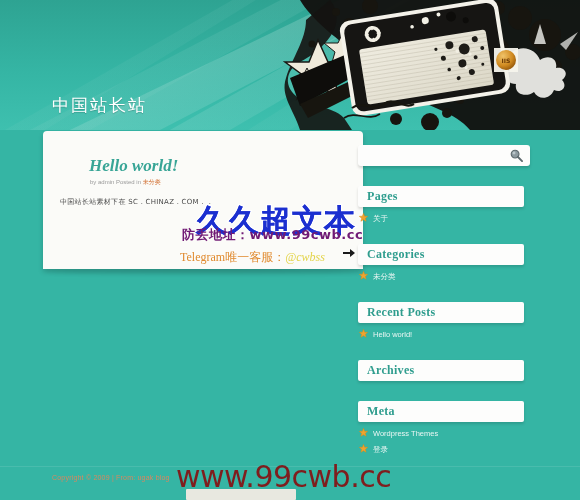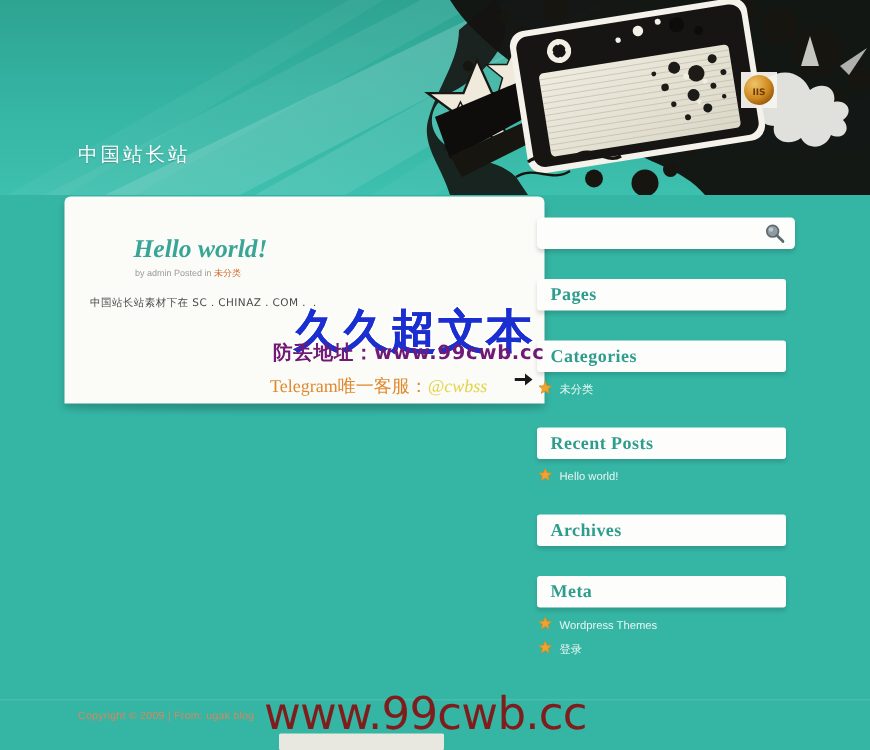--- a/index.html
+++ b/index.html
@@ -21,21 +21,21 @@
     position: absolute; left: 0; top: 0;
     width: 580px; height: 130px;
     overflow: hidden;
     background:
       linear-gradient(180deg, #2fa997 0%, #35b5a4 60%, #3cbcab 100%);
   }
   #header-art { position: absolute; left: 0; top: 0; width: 580px; height: 130px; }
   #site-title {
     position: absolute; left: 52px; top: 94px;
     font-family: "DejaVu Sans", sans-serif;
-    font-size: 13px;
+    font-size: 17px;
     color: #ffffff;
     letter-spacing: 2px;
     text-shadow: 0 1px 1px rgba(0,0,0,0.20);
     white-space: nowrap;
   }
 
   
   #content {
     position: absolute; left: 43px; top: 131px;
     width: 320px; height: 138px;
@@ -369,20 +369,28 @@
       <input class="search-field" type="text" placeholder="" style="">
       <svg class="search-icon" viewBox="0 0 14 14">
         <circle cx="5.5" cy="5.5" r="4.2" fill="#8e9ba0" stroke="#5e6a6e" stroke-width="1.2"></circle>
         <circle cx="4.3" cy="4.3" r="1.6" fill="#c8d2d6" opacity="0.8"></circle>
         <line x1="8.6" y1="8.6" x2="13" y2="13" stroke="#5e6a6e" stroke-width="2" stroke-linecap="round"></line>
       </svg>
     </div>
 
     <div class="widget">
       <div class="widget-title">Pages</div>
+      <ul class="widget-list">
+        <li>
+          <svg class="star" viewBox="0 0 10 10">
+            <polygon points="5,0.4 6.3,3.5 9.7,3.7 7.1,5.9 7.9,9.2 5,7.4 2.1,9.2 2.9,5.9 0.3,3.7 3.7,3.5" fill="#f0a32e" stroke="#d98a16" stroke-width="0.5"></polygon>
+          </svg>
+          <span>关于</span>
+        </li>
+      </ul>
     </div>
 
     <div class="widget">
       <div class="widget-title">Categories</div>
       <ul class="widget-list">
         <li>
           <svg class="star" viewBox="0 0 10 10">
             <polygon points="5,0.4 6.3,3.5 9.7,3.7 7.1,5.9 7.9,9.2 5,7.4 2.1,9.2 2.9,5.9 0.3,3.7 3.7,3.5" fill="#f0a32e" stroke="#d98a16" stroke-width="0.5"></polygon>
           </svg>
           <span>未分类</span>

